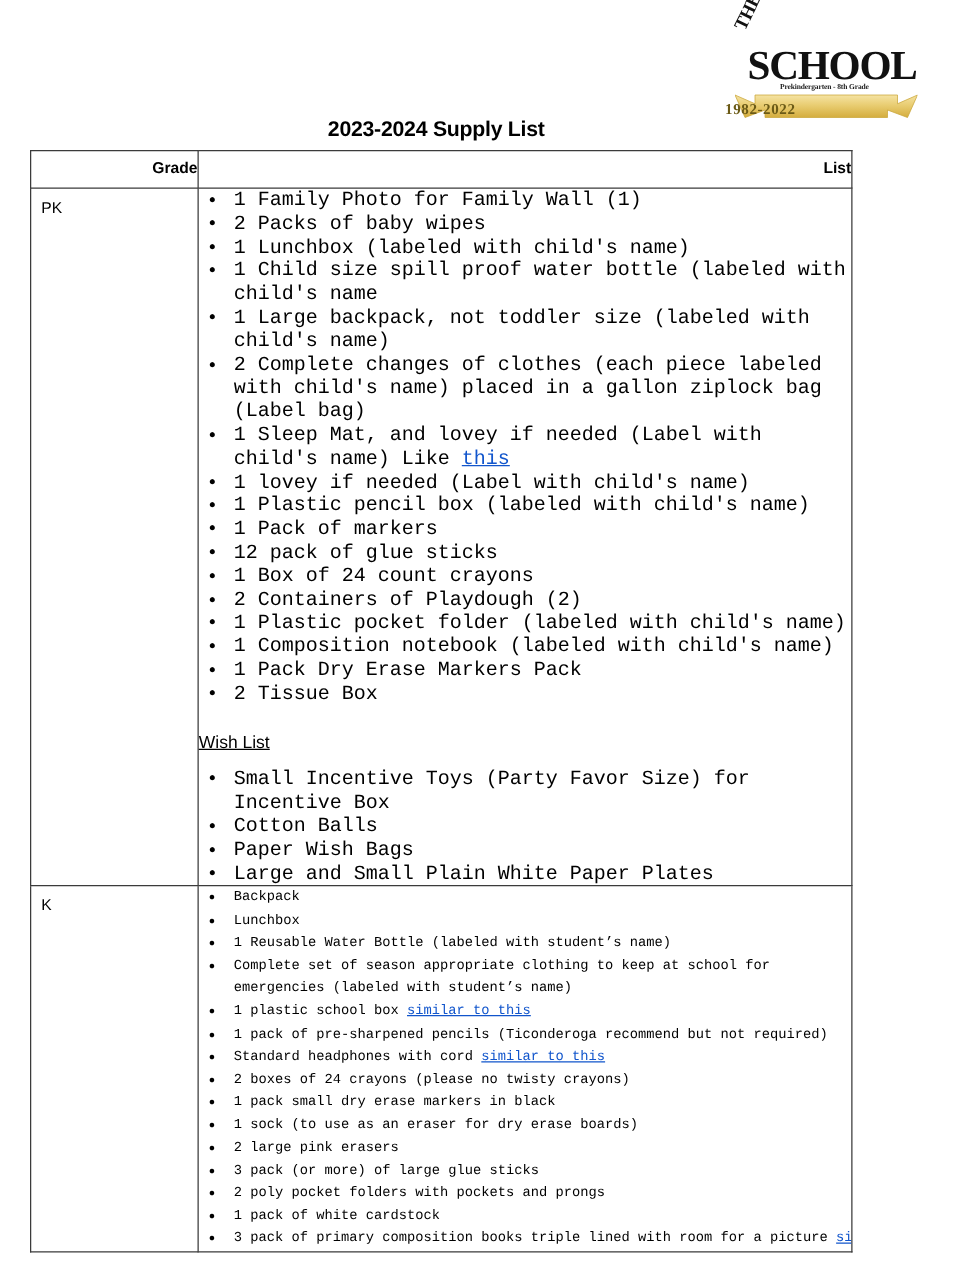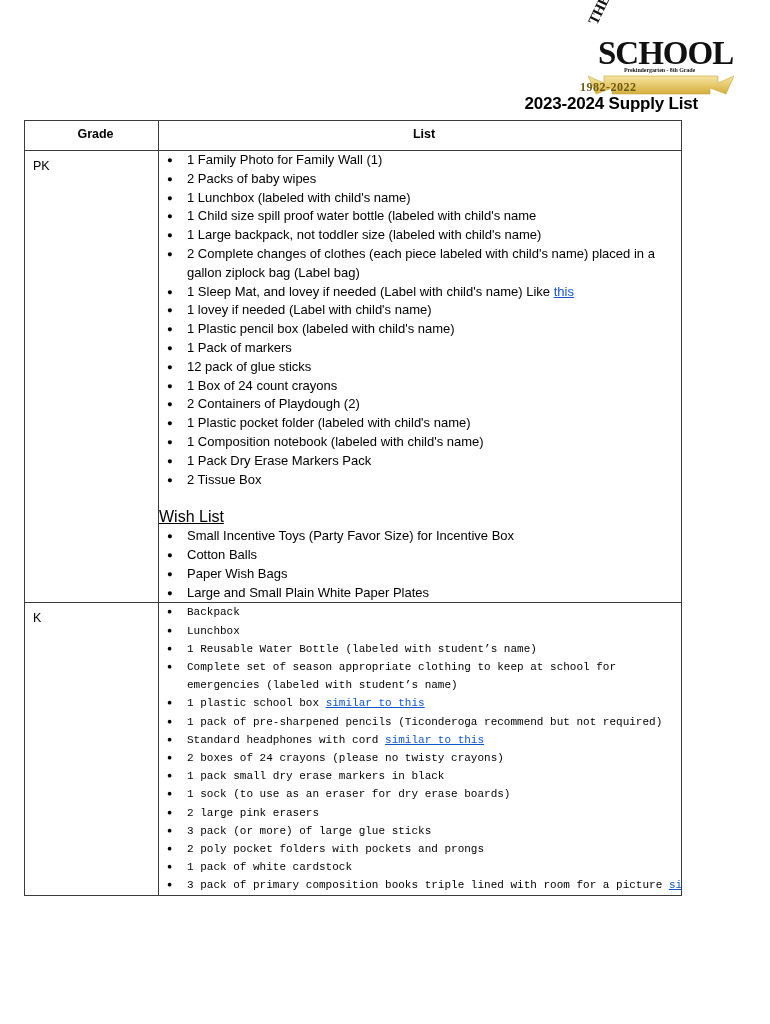--- a/index.html
+++ b/index.html
@@ -90,21 +90,21 @@
     z-index: 3;
     white-space: nowrap;
   }
 
   
   .doc-title {
     position: absolute;
     left: 0;
     top: 94px;
     width: 698px;
-    text-align: right;
+    text-align: center;
     font-family: "Liberation Sans", sans-serif;
     font-weight: bold;
     font-size: 17px;
     letter-spacing: -0.2px;
     color: #000000;
   }
 
   
   .supply-table {
     position: absolute;
@@ -117,21 +117,21 @@
   .supply-table td, .supply-table th {
     border: 1.2px solid #3b3b3b;
     vertical-align: top;
     padding: 0;
   }
   .col-grade { width: 134px; }
   .col-list  { width: 523px; }
 
   .hdr-cell {
     height: 29px;
-    text-align: center;
+    text-align: right;
   }
   .hdr-text {
     font-family: "Liberation Sans", sans-serif;
     font-weight: bold;
     font-size: 12.5px;
     padding: 6px 0 0 8px;
     display: block;
   }
 
   .grade-cell-text {
@@ -160,41 +160,41 @@
     position: absolute;
     left: 8px;
     top: 0;
     font-size: 9px;
     line-height: inherit;
     color: #000000;
   }
 
   
   .pk ul.items li {
-    font-family: Liberation Sans, sans-serif;
-    font-size: 13px;
+    font-family: Liberation Mono, monospace;
+    font-size: 16px;
     line-height: 18.8px;
   }
   .pk ul.items li::before { font-size: 9.5px; }
 
   
   .k ul.items li {
     font-family: Liberation Mono, monospace;
     font-size: 11px;
     line-height: 18.2px;
   }
   .k ul.items li::before { font-size: 8.5px; }
 
   .wish-head {
     font-family: "Liberation Sans", sans-serif;
-    font-size: 16px;
+    font-size: 14px;
     line-height: 18.8px;
     text-decoration: underline;
     margin-top: 19px;
-    margin-bottom: 0;
+    margin-bottom: 12px;
     padding-left: 0;
   }
 
   a.doc-link {
     color: #1155cc;
     text-decoration: underline;
   }
 
   .nowrap-clip {
     white-space: nowrap;

